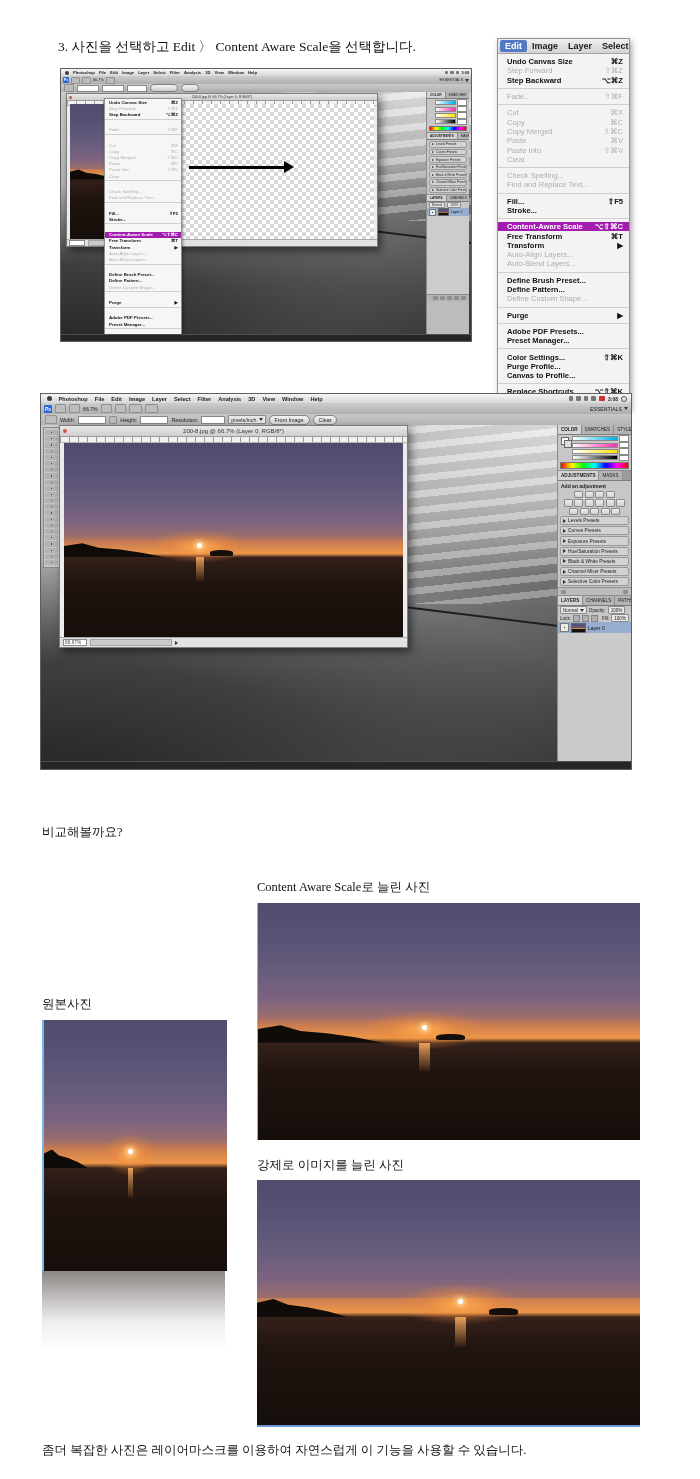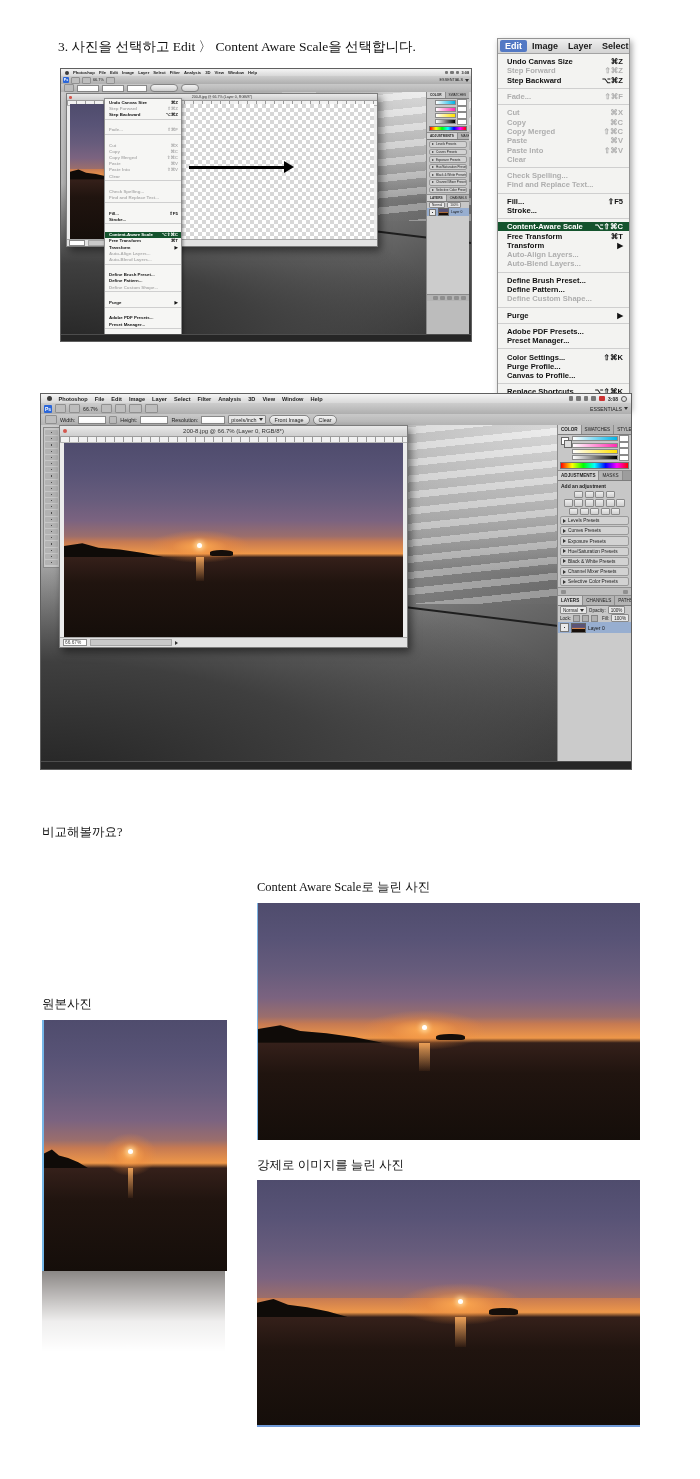--- a/index.html
+++ b/index.html
@@ -13,22 +13,22 @@
             box-shadow:2px 3px 6px rgba(0,0,0,.35)}
   .em-bar{display:flex;align-items:center;height:14px;background:linear-gradient(#efefef,#d3d3d3);
           border-bottom:1px solid #a3a3a3;font-size:9px;font-weight:700;color:#1a1a1a;
           white-space:nowrap;overflow:hidden}
   .em-bar .mb{padding:1px 5px;border-radius:2px}
   .em-bar .mb:nth-child(1){background:#5379c4;color:#fff;margin-left:2px}
   .em-body{padding:3px 0 2px}
   .mrow{display:flex;justify-content:space-between;align-items:center;height:9.3px;
         padding:0 6px 0 9px;font-size:7.6px;font-weight:700;color:#121212;white-space:nowrap}
   .mrow .ms{color:inherit}
-  .mrow.off{color:#aeaeae;font-weight:700}
-  .mrow.sel{background:#14532d;color:#fff}
+  .mrow.off{color:#aeaeae;font-weight:400}
+  .mrow.sel{background:#a21caf;color:#fff}
   .mrow.sep{height:0;border-top:1px solid #cfcfcf;margin:3px 0;padding:0;overflow:hidden}
 
   
   .mini .mrow{height:6.2px;font-size:4.4px;padding:0 3px 0 4px}
   .mini .mrow.sep{margin:1px 0}
   .mini{background:#f6f6f4;border:1px solid #8f8f8f;box-shadow:1px 2px 3px rgba(0,0,0,.4)}
 
   
   .ps{position:absolute;overflow:hidden;border:1px solid #5f5f5f;background:#8c8c8c}
   .macbar{position:absolute;left:0;right:0;top:0;display:flex;align-items:center;
@@ -909,14 +909,15 @@
 
   <div class="sunset" style="left:257px;top:1180px;width:415px;height:245px;--sunx:49%;--hor:55%;border-bottom:2px solid #6f9ad8">
     <div class="sky"></div>
     <div class="glow"></div>
     <div class="sun"></div>
     <div class="streak"></div>
     <div class="land" style="width:22%"></div>
     <div class="island" style="left:56%"></div>
   </div>
 
+  <div class="abs serif" style="left:42px;top:1442px;font-size:12.5px">좀더 복잡한 사진은 레이어마스크를 이용하여 자연스럽게 이 기능을 사용할 수 있습니다.</div>
 
 </div>
 
 </body></html>

